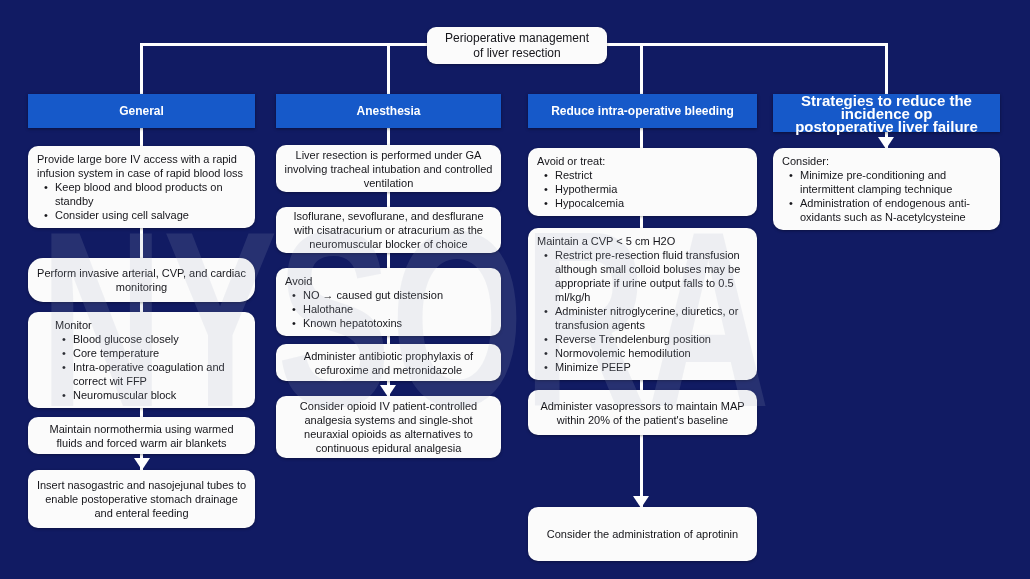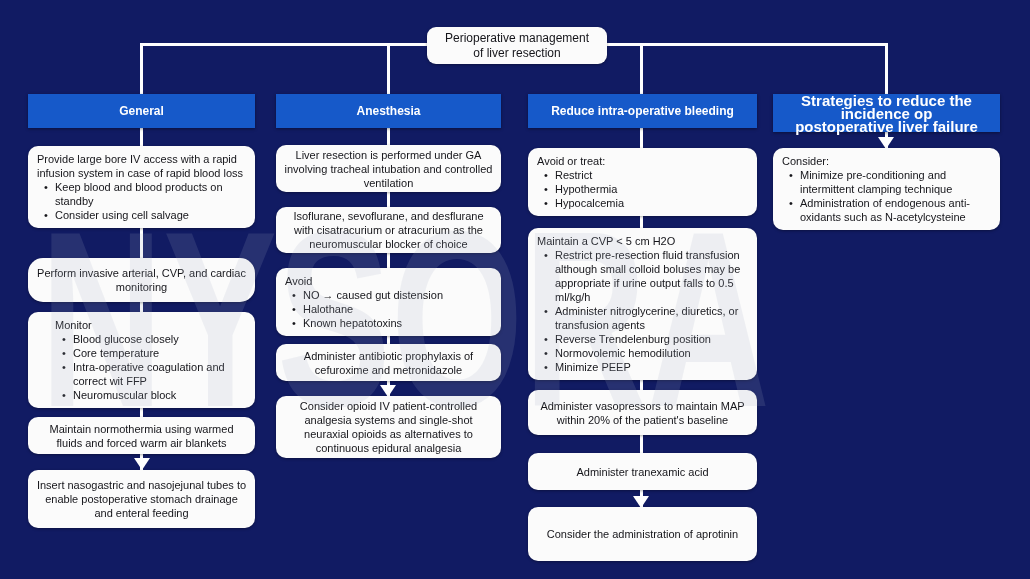--- a/index.html
+++ b/index.html
@@ -199,23 +199,20 @@
           <span class="bt">Normovolemic hemodilution</span>
         </div>
       <div class="bullet">
           <span class="dot">•</span>
           <span class="bt">Minimize PEEP</span>
         </div>
     </div>
     <div class="box center c3b3">
         <span>Administer vasopressors to maintain MAP within 20% of the patient's baseline</span>
       </div>
-    <div class="box center c3b4">
-        <span>Administer tranexamic acid</span>
-      </div>
     <div class="box center c3b5">
         <span>Consider the administration of aprotinin</span>
       </div>
   </div>
 
   <div class="col col4">
     <div class="header">Strategies to reduce the incidence op
 postoperative liver failure</div>
     <div class="box c4b1">
       <div>Consider:</div>

